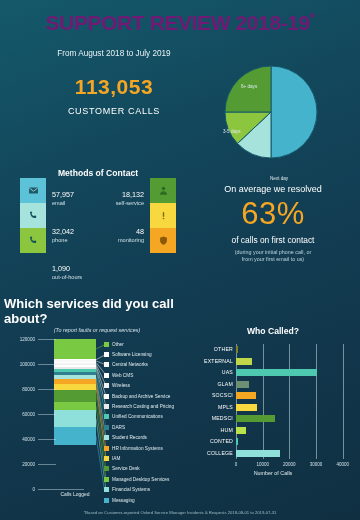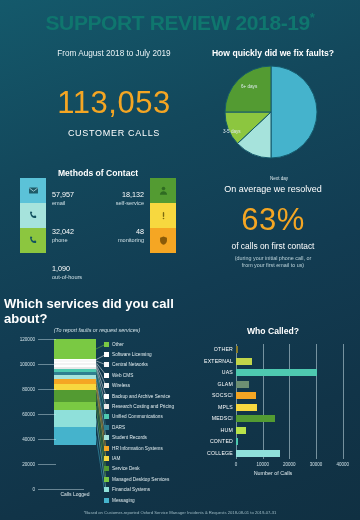--- a/index.html
+++ b/index.html
@@ -6,27 +6,27 @@
   body{
     width:360px;height:520px;overflow:hidden;
     background:linear-gradient(160deg,#14596b 0%,#13485c 28%,#123c52 55%,#113448 80%,#103042 100%);
     font-family:"Liberation Sans",sans-serif;
     color:#ffffff;position:relative;
   }
   .page{position:absolute;inset:0;}
   
   .title{
     position:absolute;left:0;top:10px;width:360px;text-align:center;
-    font-size:21px;font-weight:bold;letter-spacing:-0.4px;color:#0f766e;
+    font-size:21px;font-weight:bold;letter-spacing:-0.4px;color:#701a75;
   }
   .title .ast{font-size:13px;vertical-align:super;}
   
   .stat-block{position:absolute;left:24px;top:48px;width:180px;text-align:center;}
   .stat-intro{font-size:8.2px;line-height:11px;color:#e8f2f5;}
-  .stat-big{font-size:31px;font-weight:400;color:#f5a623;margin-top:26px;letter-spacing:0.5px;}
+  .stat-big{font-size:21px;font-weight:700;color:#f5a623;margin-top:16px;letter-spacing:0.5px;}
   .stat-sub{font-size:9px;letter-spacing:0.7px;color:#ffffff;margin-top:7px;}
   
   .pie-wrap{position:absolute;left:186px;top:48px;width:174px;height:122px;}
   .pie-title{text-align:center;font-size:8.6px;font-weight:bold;color:#ffffff;}
   .pie-holder{position:absolute;left:37px;top:16px;width:96px;height:96px;}
   .pie-svg{display:block;}
   .pie-lbl{position:absolute;font-size:4.6px;color:#dfeaee;white-space:nowrap;}
   .lbl-6day{left:18px;top:20px;}
   .lbl-35day{left:0px;top:65px;}
   .lbl-next{left:47px;top:112px;}
@@ -41,21 +41,21 @@
   .tile svg{display:block;}
   .col-text{position:absolute;top:0;width:62px;}
   .col-text.left{left:44px;text-align:left;}
   .col-text.right{left:74px;text-align:right;}
   .mrow{height:25px;margin-top:12px;}
   .mnum{font-size:7.2px;color:#ffffff;line-height:9px;}
   .mlab{font-size:5.6px;color:#cfe0e6;line-height:8px;}
   
   .pct-block{position:absolute;left:186px;top:184px;width:174px;text-align:center;}
   .pct-top{font-size:9px;color:#ffffff;}
-  .pct-big{font-size:31px;color:#f5a623;margin-top:8px;letter-spacing:0.5px;}
+  .pct-big{font-size:31px;color:#f5a623;margin-top:2px;letter-spacing:0.5px;}
   .pct-mid{font-size:8.4px;color:#ffffff;margin-top:3px;}
   .pct-note{font-size:5.4px;color:#bcd3da;line-height:7.4px;margin-top:4px;}
   
   .svc{position:absolute;left:4px;top:296px;width:186px;}
   .svc-title{text-align:left;font-size:13px;font-weight:bold;}
   .svc-sub{text-align:center;font-size:5.4px;font-style:italic;color:#cfe0e6;margin-top:1px;}
   .svc-plot{position:relative;height:168px;margin-top:6px;}
   .yaxis{position:absolute;left:0;top:0;width:34px;height:150px;}
   .ytick{position:absolute;right:3px;font-size:4.6px;color:#cfe0e6;transform:translateY(-50%);}
   .ygrid{position:absolute;left:34px;height:1px;background:rgba(210,230,238,.45);}
@@ -92,21 +92,20 @@
 
   <div class="stat-block">
     <div class="stat-intro">
       <div>From August 2018 to July 2019</div>
     </div>
     <div class="stat-big">113,053</div>
     <div class="stat-sub">CUSTOMER CALLS</div>
   </div>
 
   <div class="pie-wrap">
-    <div class="pie-title">How quickly did we fix faults?</div>
     <div class="pie-holder">
       <svg class="pie-svg" width="96" height="96" viewBox="0 0 96 96">
         <g id="pie-slices">
             <path d="M48,48 L48,2 A46,46 0 0,1 48,94 Z" fill="#45b3cc" stroke="#14596b" stroke-width="1"></path>
             <path d="M48,48 L48,94 A46,46 0 0,1 14.46744313861506,79.48916687271966 Z" fill="#a6e3dc" stroke="#14596b" stroke-width="1"></path>
             <path d="M48,48 L14.46744313861506,79.48916687271966 A46,46 0 0,1 2,48.00000000000001 Z" fill="#8cc63f" stroke="#14596b" stroke-width="1"></path>
             <path d="M48,48 L2,48.00000000000001 A46,46 0 0,1 47.99999999999999,2 Z" fill="#539b32" stroke="#14596b" stroke-width="1"></path>
           </g>
       </svg>
       <span class="pie-lbl lbl-6day">6+ days</span>

